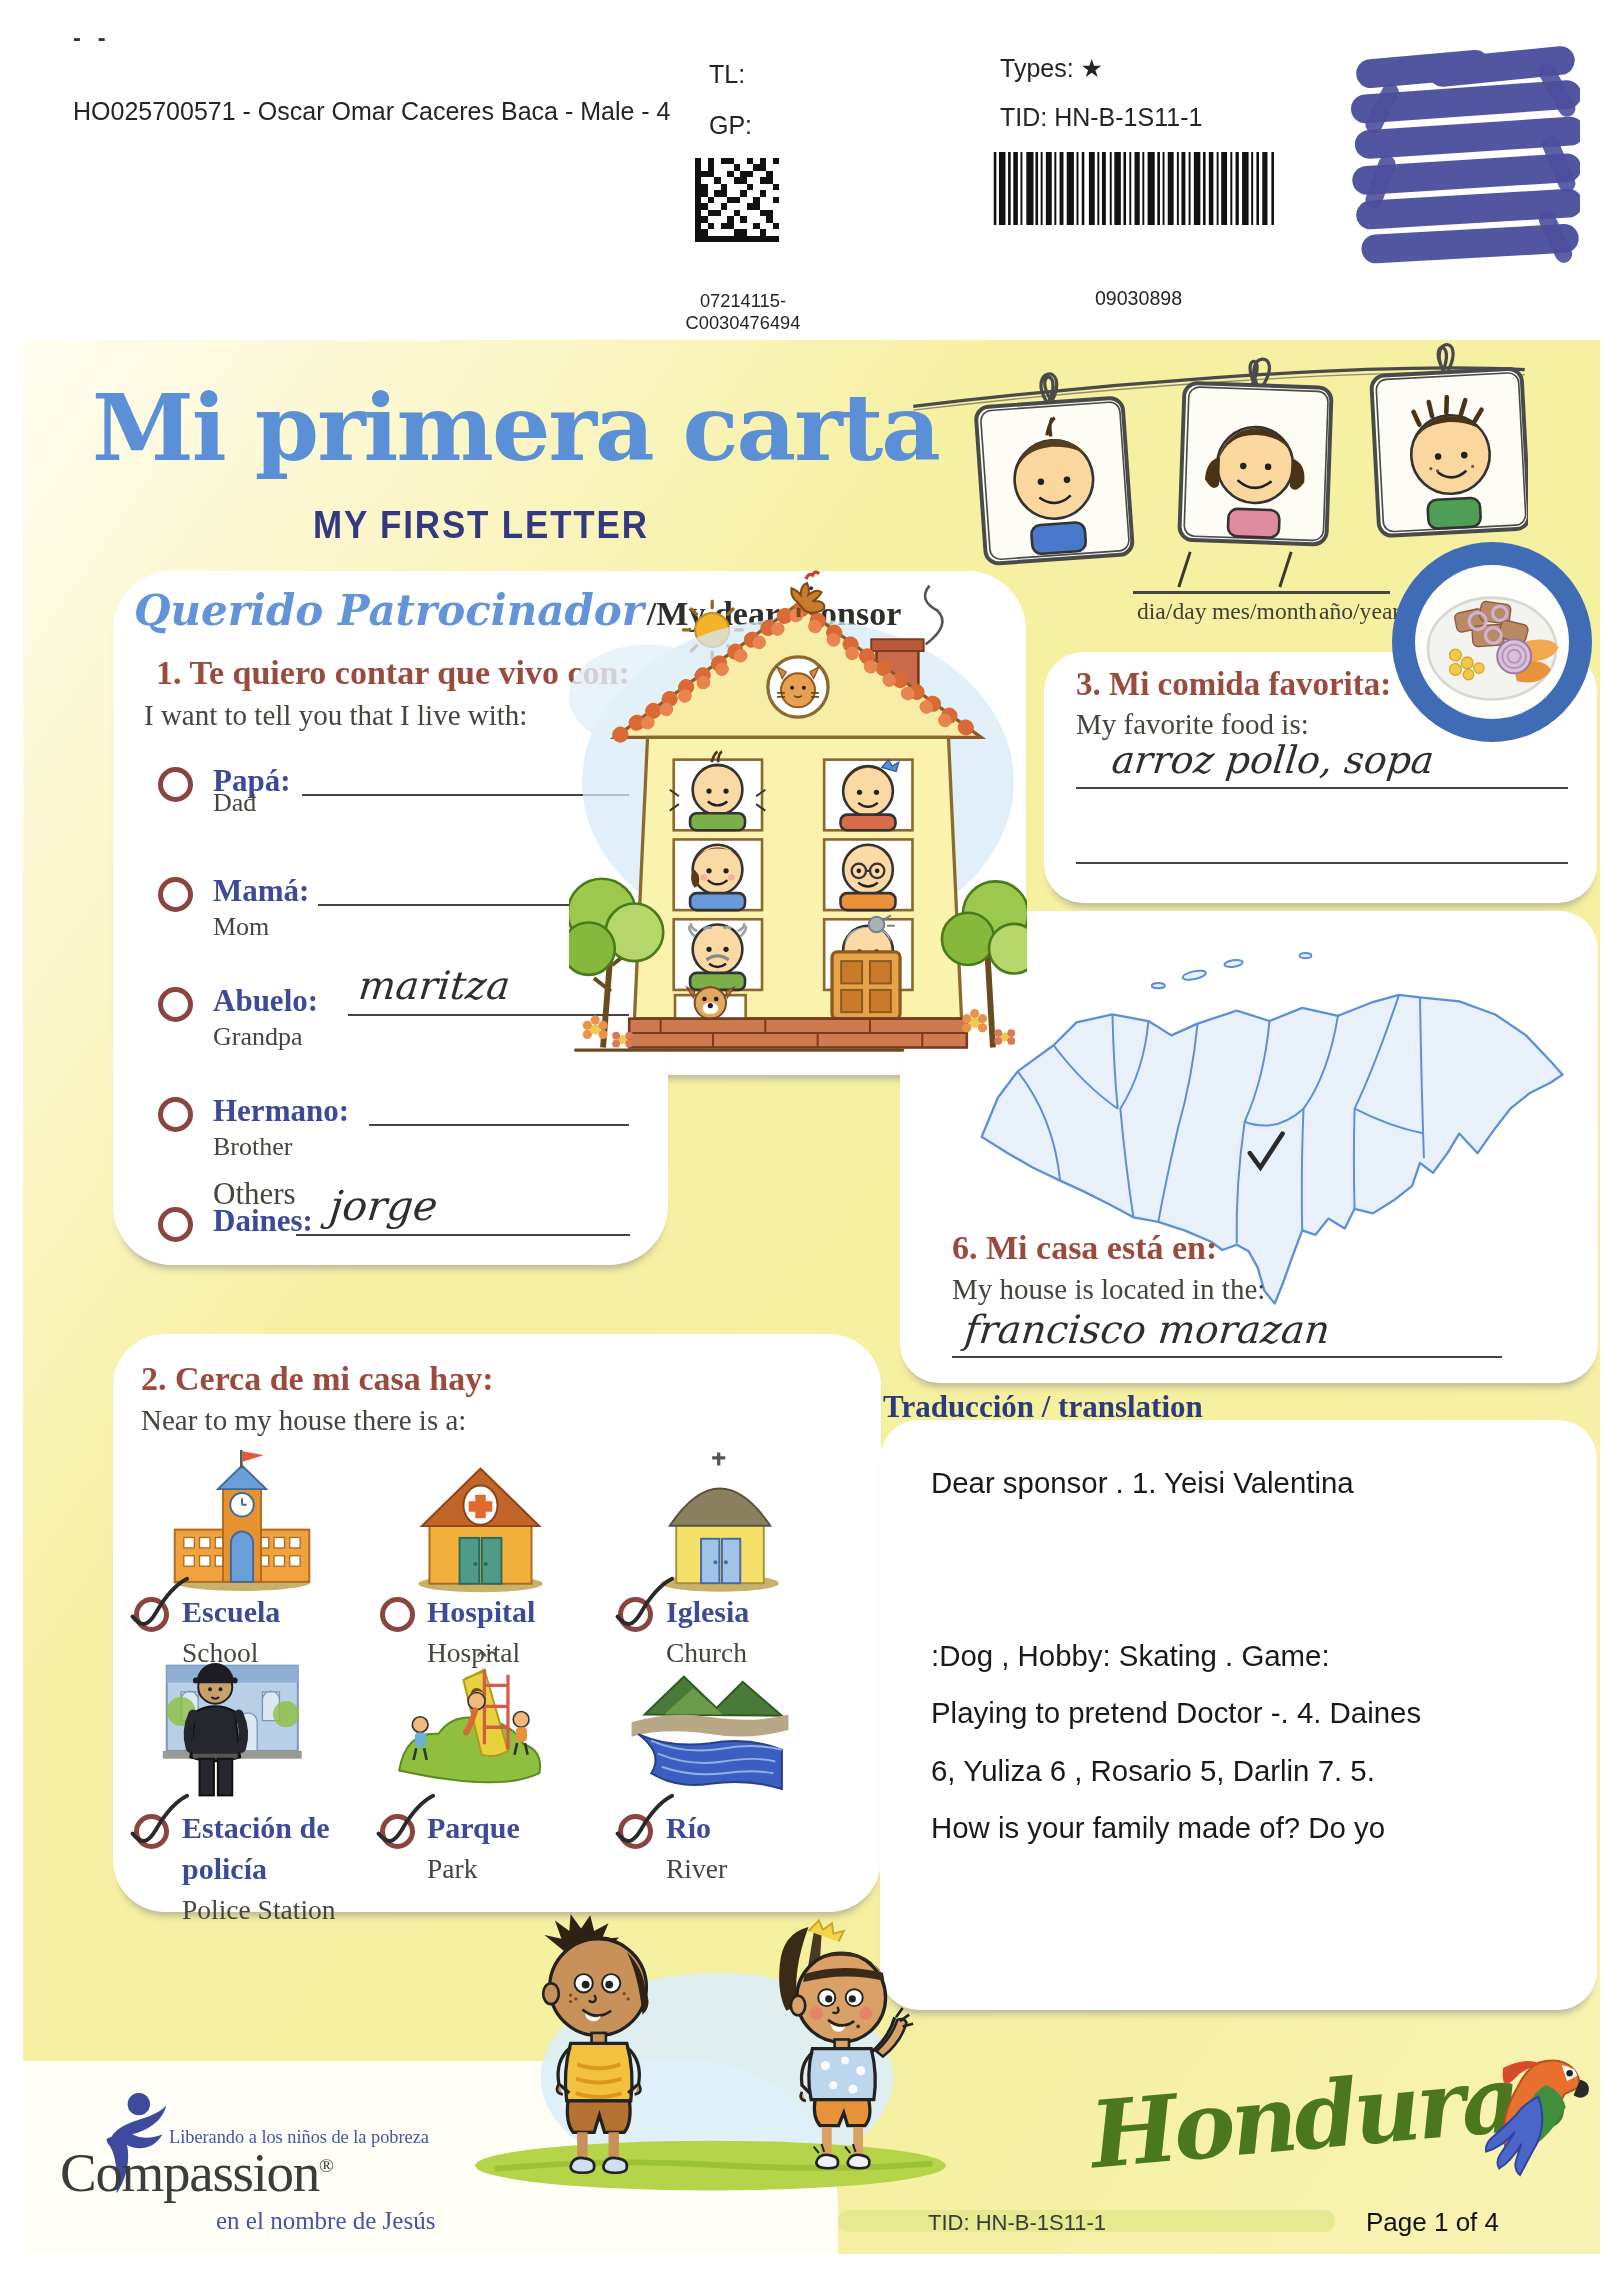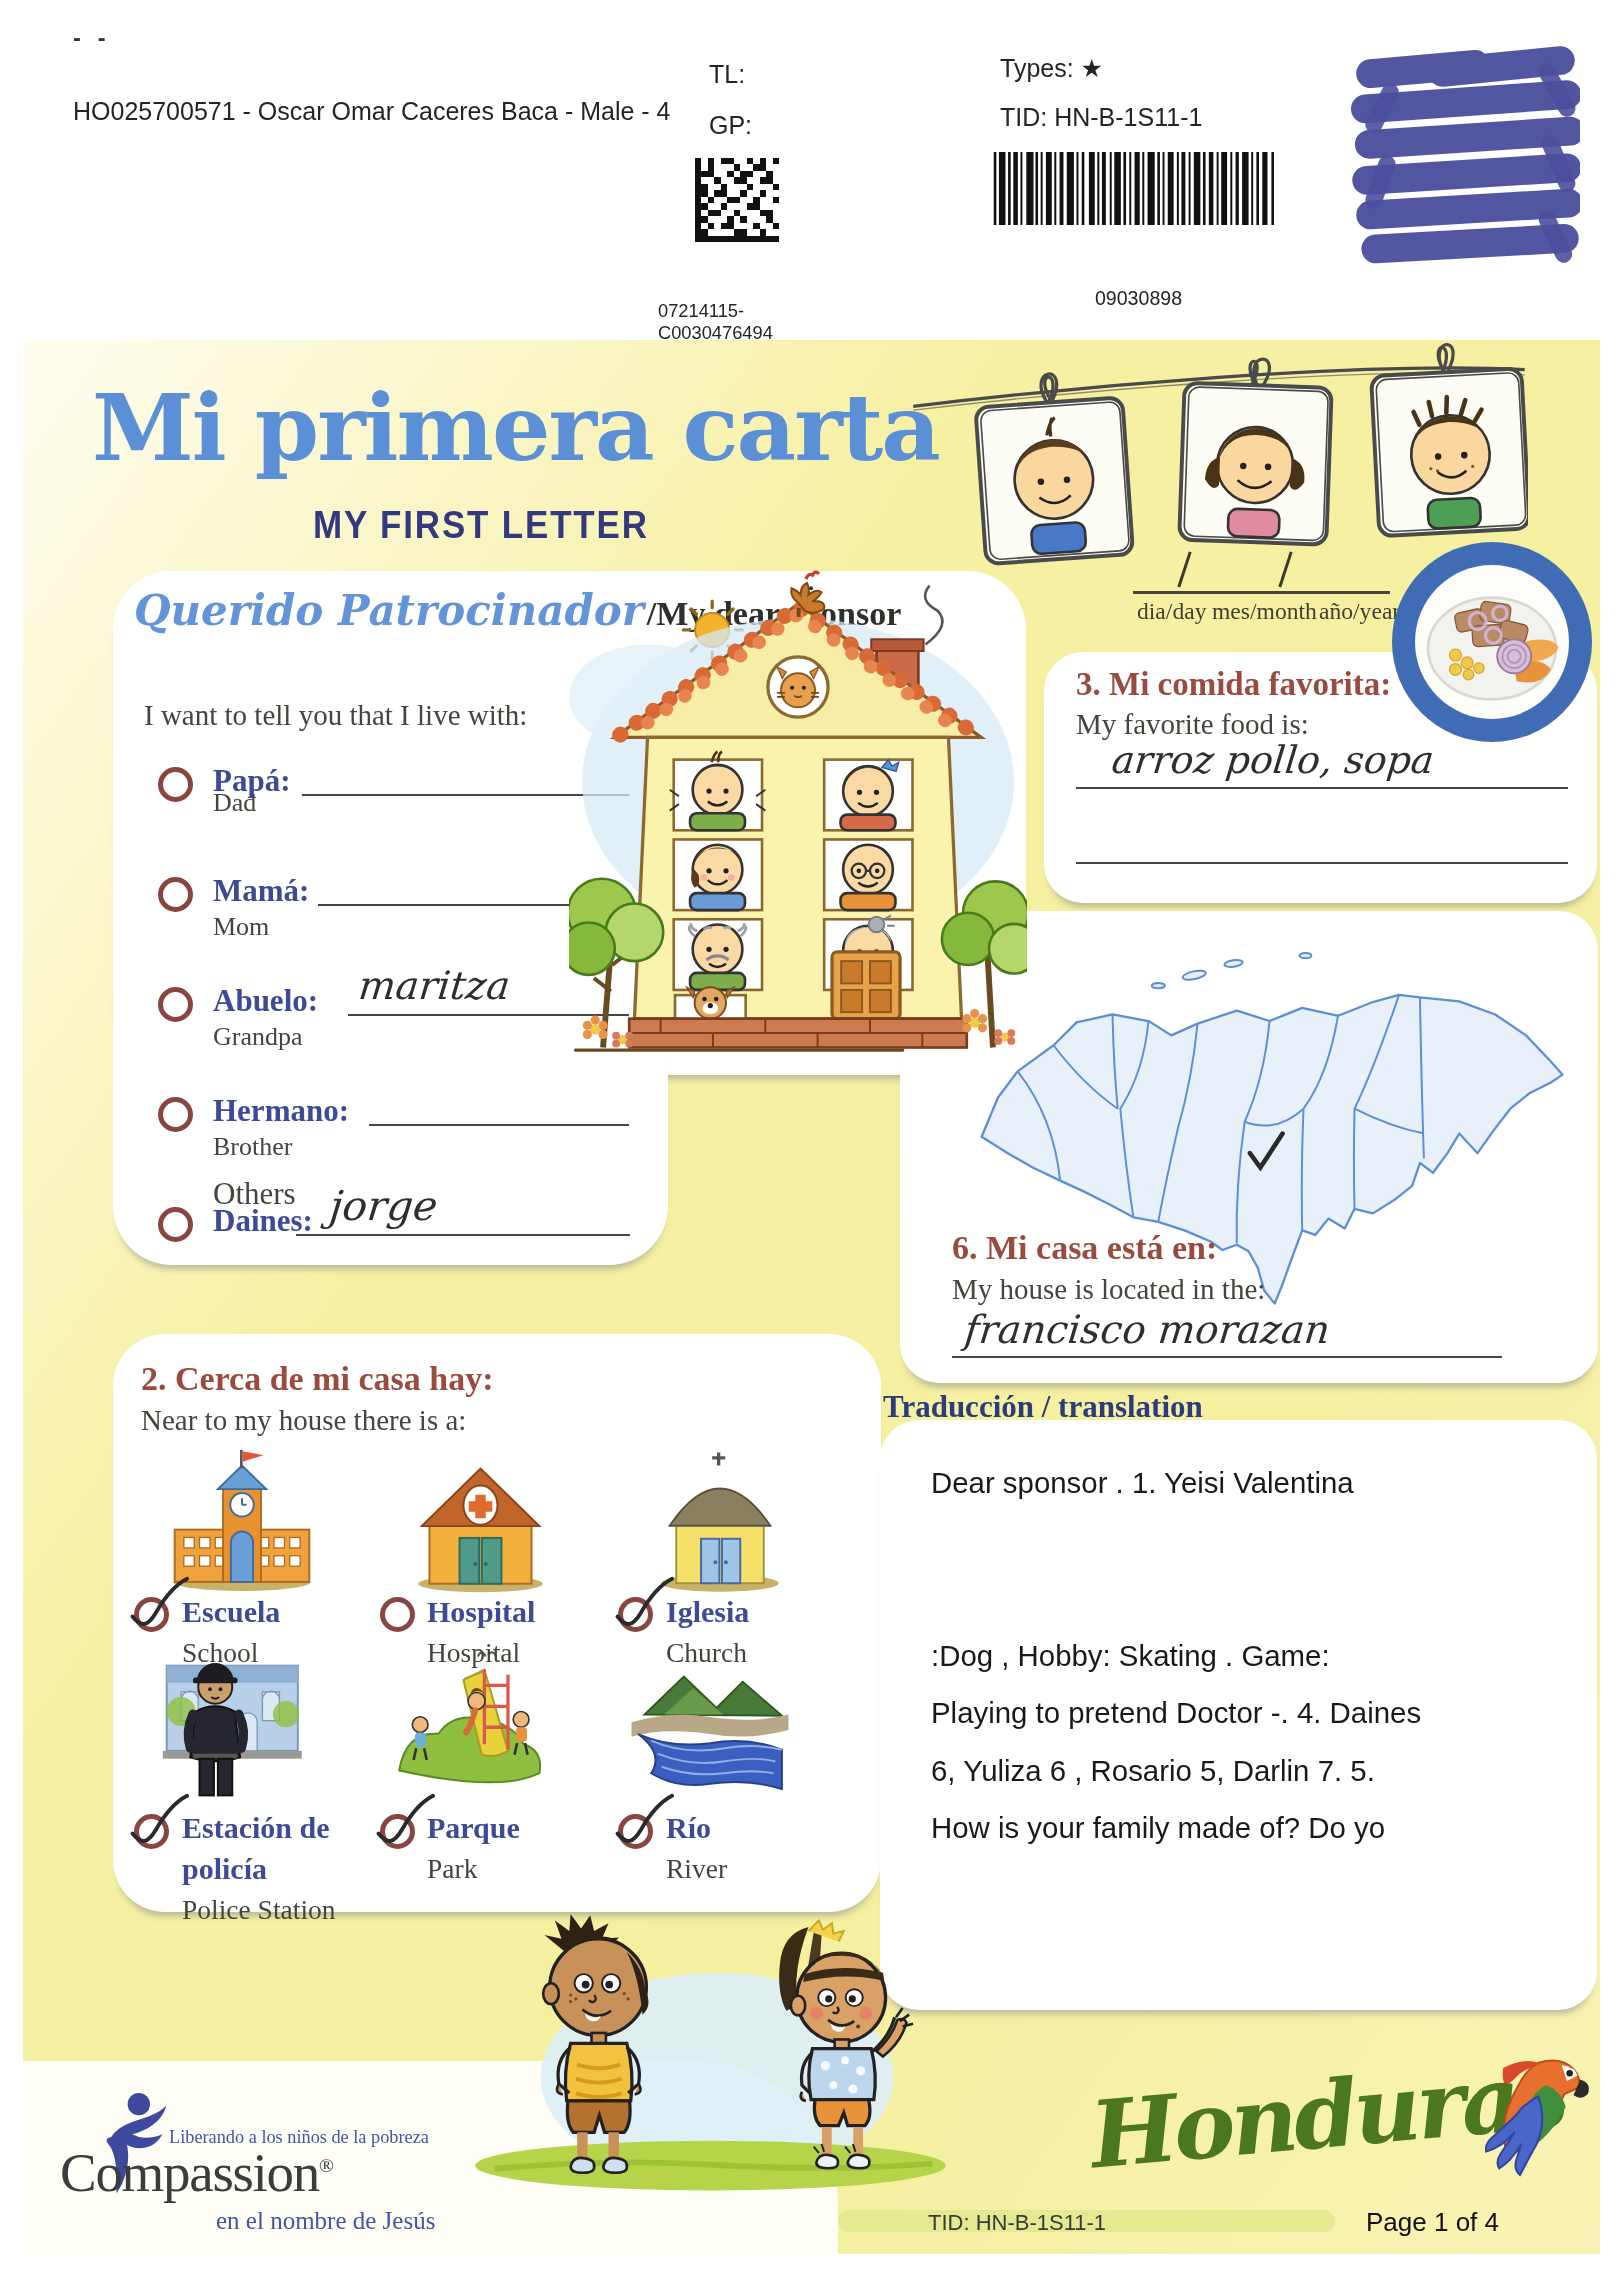--- a/index.html
+++ b/index.html
@@ -75,21 +75,21 @@
         <rect x="2" y="10" width="1" height="1"></rect>
           <rect x="4" y="10" width="2" height="1"></rect>
           <rect x="9" y="10" width="1" height="1"></rect>
           <rect x="12" y="10" width="1" height="1"></rect>
         <rect x="1" y="11" width="1" height="1"></rect>
           <rect x="6" y="11" width="2" height="1"></rect>
           <rect x="10" y="11" width="1" height="1"></rect>
       </g>
     </svg>
   </div>
-  <div class="abs" style="left:658px;top:300px;width:170px;text-align:left;font-size:18.3px;color:#242424;">07214115-C0030476494</div>
+  <div class="abs" style="left:658px;top:290px;width:170px;text-align:center;font-size:18.3px;color:#242424;">07214115-C0030476494</div>
 
   <div class="abs" style="left:993px;top:152px;">
     <svg width="285" height="73" viewBox="0 0 435 112">
       <g fill="#111">
         <rect x="0" width="4" height="112"></rect>
           <rect x="8" width="10" height="112"></rect>
           <rect x="22" width="4" height="112"></rect>
           <rect x="30" width="7" height="112"></rect>
         <rect x="41" width="3" height="112"></rect>
           <rect x="50" width="11" height="112"></rect>
@@ -230,20 +230,21 @@
 
   <div class="abs" style="left:674px;top:592px;">
     <svg width="79" height="72" viewBox="0 0 120 110">
       <circle cx="58" cy="58" r="26" fill="#f3b32c" stroke="#c9881c" stroke-width="3"></circle>
       <g stroke="#8a6a20" stroke-width="5" stroke-linecap="round">
         <path d="M58,14 v10 M58,92 v10 M14,58 h10 M94,58 h10 M26,26 l8,8 M90,26 l-8,8 M26,90 l8,-8 M90,90 l-8,-8"></path>
       </g>
     </svg>
   </div>
 
+  <div class="abs serif maroon" style="left:156px;top:654px;font-size:34px;">1. Te quiero contar que vivo con:</div>
   <div class="abs serif graytxt" style="left:144px;top:699px;font-size:29px;">I want to tell you that I live with:</div>
 
   <div class="cb" style="left:158px;top:767px;"></div>
   <div class="abs serif navylab" style="left:213px;top:763px;font-size:31px;">Papá:</div>
   <div class="wline" style="left:302px;top:794px;width:327px;height:2px;"></div>
   <div class="abs serif graytxt" style="left:213px;top:788px;font-size:26px;">Dad</div>
 
   <div class="cb" style="left:158px;top:877px;"></div>
   <div class="abs serif navylab" style="left:213px;top:873px;font-size:31px;">Mamá:</div>
   <div class="wline" style="left:318px;top:904px;width:311px;height:2px;"></div>

